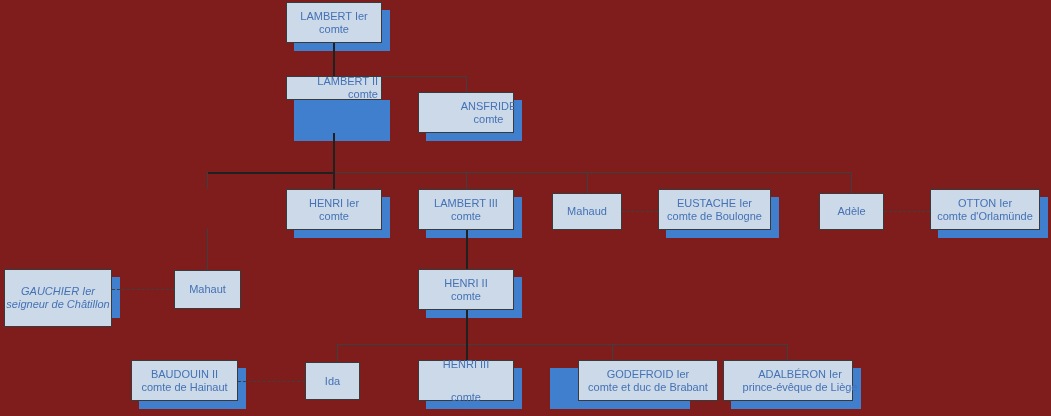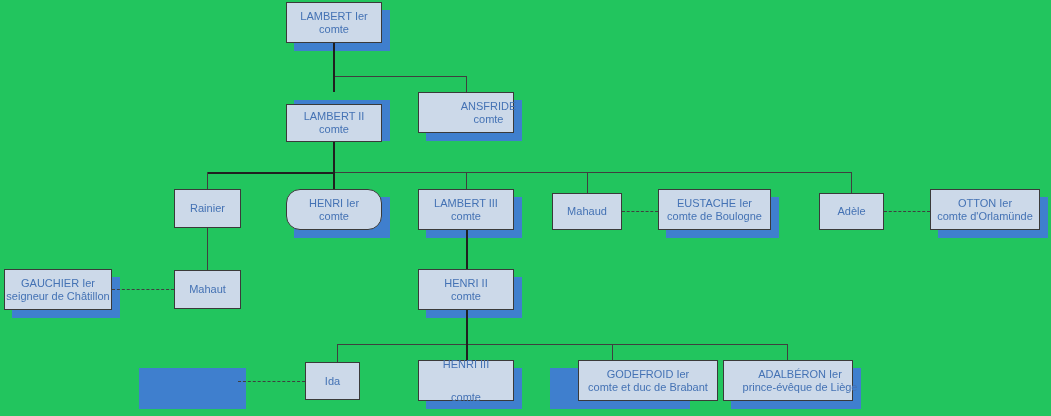--- a/index.html
+++ b/index.html
@@ -7,21 +7,21 @@
     padding: 0;
     background: #ffffff;
   }
   body {
     font-family: "Liberation Sans", sans-serif;
   }
   #canvas {
     position: relative;
     width: 1051px;
     height: 416px;
-    background: #22c55e;
+    background: #7f1d1d;
     overflow: hidden;
   }
   .node {
     position: absolute;
     box-sizing: border-box;
     background: #ccd9e9;
     border: 1px solid #3a3a3a;
     color: #4472b4;
     font-size: 11px;
     line-height: 13px;
@@ -102,35 +102,32 @@
   <div class="shadow" style="left:139px; top:368px; width:107px; height:41px;"></div>
   <div class="shadow" style="left:426px; top:368px; width:96px;  height:41px;"></div>
   <div class="shadow" style="left:550px; top:368px; width:140px; height:41px;"></div>
   <div class="shadow" style="left:731px; top:368px; width:130px; height:41px;"></div>
 
   <div class="node" style="left:286px; top:2px; width:96px; height:41px;">
     <span class="ln">LAMBERT Ier</span>
     <span class="ln">comte</span>
   </div>
 
-  <div class="node" style="left:286px; top:104px; width:96px; height:38px;">
+  <div class="node" style="left:286px; top:76px; width:96px; height:24px;align-items:flex-end;">
     <span class="ln">LAMBERT II</span>
     <span class="ln">comte</span>
   </div>
 
   <div class="node" style="left:418px; top:92px; width:96px; height:41px;padding-left:48px;">
     <span class="ln">ANSFRIDE</span>
     <span class="ln">comte</span>
   </div>
 
-  <div class="node" style="left:174px; top:189px; width:67px; height:39px;">
-    <span class="ln">Rainier</span>
-  </div>
 
-  <div class="node" style="left:286px; top:189px; width:96px; height:41px;border-radius:14px;">
+  <div class="node" style="left:286px; top:189px; width:96px; height:41px;">
     <span class="ln">HENRI Ier</span>
     <span class="ln">comte</span>
   </div>
 
   <div class="node" style="left:418px; top:189px; width:96px; height:41px;">
     <span class="ln">LAMBERT III</span>
     <span class="ln">comte</span>
   </div>
 
   <div class="node" style="left:552px; top:193px; width:70px; height:37px;">
@@ -144,34 +141,38 @@
   <div class="node" style="left:658px; top:189px; width:113px; height:41px;">
     <span class="ln">EUSTACHE Ier</span>
     <span class="ln">comte de Boulogne</span>
   </div>
 
   <div class="node" style="left:930px; top:189px; width:110px; height:41px;">
     <span class="ln">OTTON Ier</span>
     <span class="ln">comte d'Orlamünde</span>
   </div>
 
-  <div class="node" style="left:4px; top:269px; width:108px; height:41px;">
+  <div class="node" style="left:4px; top:269px; width:108px; height:58px;font-style:italic;">
     <span class="ln">GAUCHIER Ier</span>
     <span class="ln">seigneur de Châtillon</span>
   </div>
 
   <div class="node" style="left:174px; top:270px; width:67px; height:39px;">
     <span class="ln">Mahaut</span>
   </div>
 
   <div class="node" style="left:418px; top:269px; width:96px; height:41px;">
     <span class="ln">HENRI II</span>
     <span class="ln">comte</span>
   </div>
 
+  <div class="node" style="left:131px; top:360px; width:107px; height:41px;">
+    <span class="ln">BAUDOUIN II</span>
+    <span class="ln">comte de Hainaut</span>
+  </div>
 
   <div class="node" style="left:305px; top:362px; width:55px; height:38px;">
     <span class="ln">Ida</span>
   </div>
 
   <div class="node" style="left:418px; top:360px; width:96px; height:41px;gap:20px;">
     <span class="ln">HENRI III</span>
     <span class="ln">comte</span>
   </div>
 

